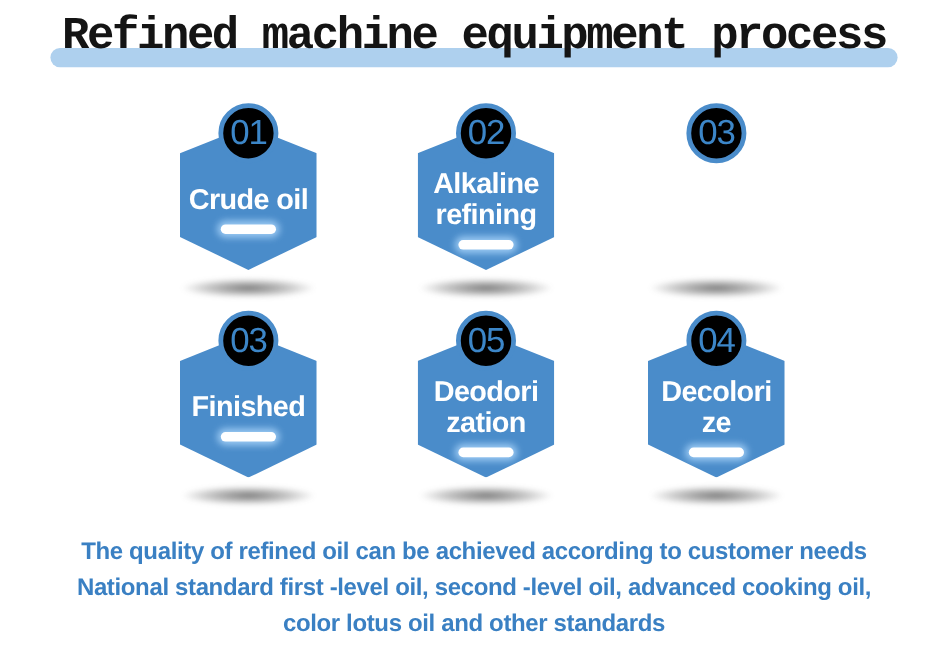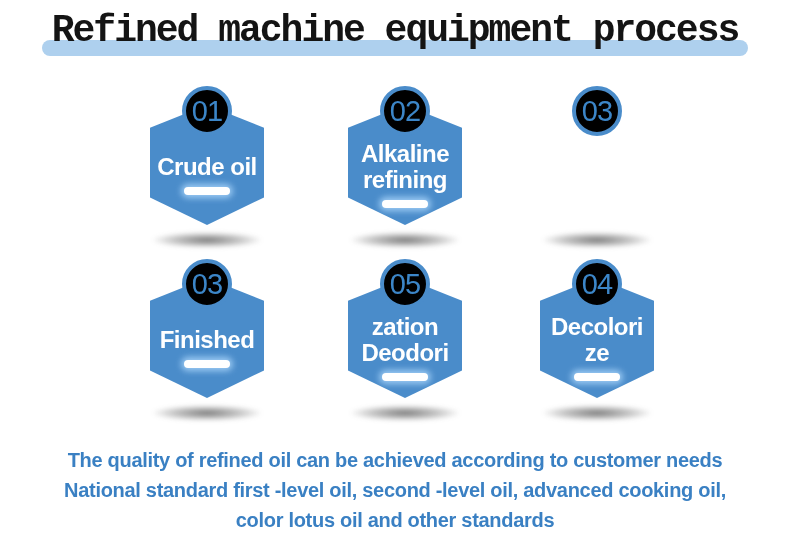--- a/index.html
+++ b/index.html
@@ -184,22 +184,22 @@
   <div class="badge">
     <span>03</span>
   </div>
   <div class="gshadow"></div>
 </div>
 
 <div class="step c2 r2">
   <div class="hex">
     <div class="hex-content">
       <div class="lbl">
+        <span>Deodori</span>
         <span>zation</span>
-        <span>Deodori</span>
       </div>
       <div class="underline"></div>
     </div>
   </div>
   <div class="badge">
     <span>05</span>
   </div>
   <div class="gshadow"></div>
 </div>
 

